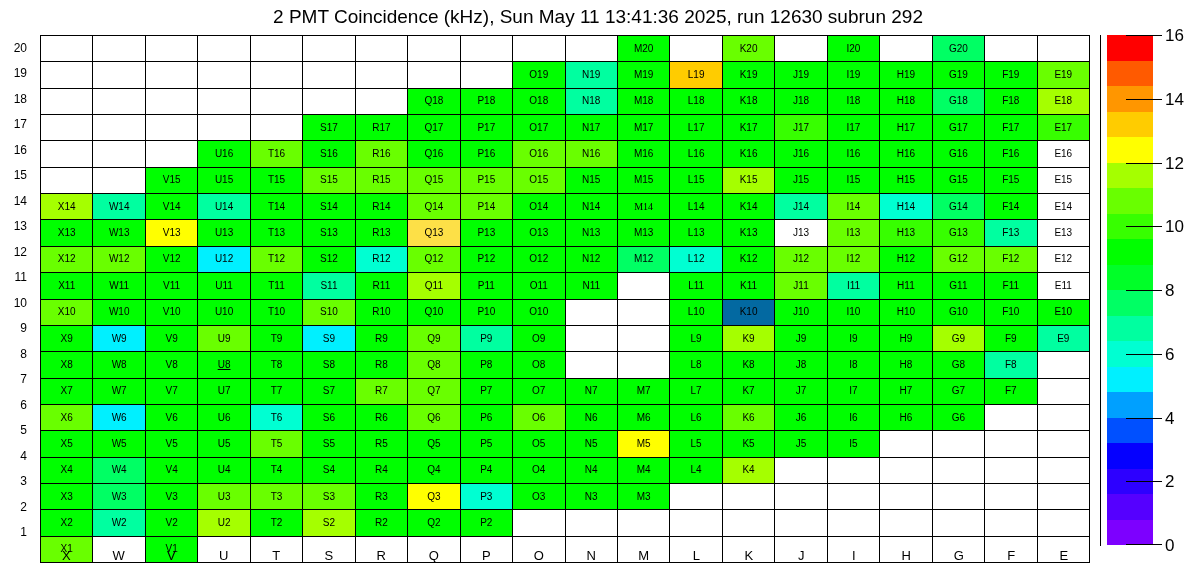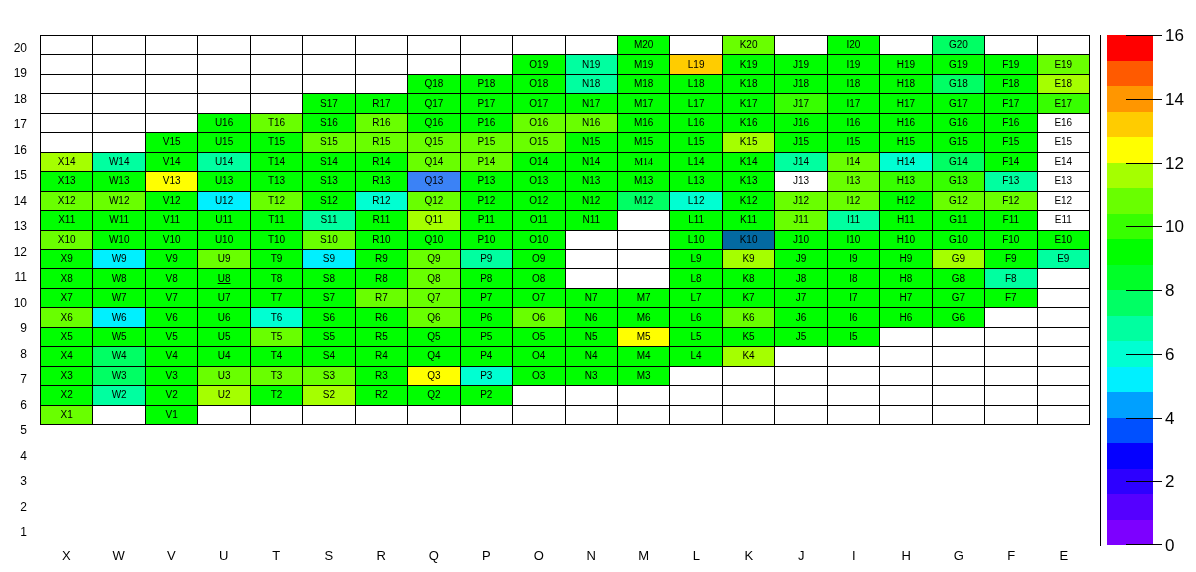--- a/index.html
+++ b/index.html
@@ -1,20 +1,20 @@
 <!DOCTYPE html>
 <html><head>
 <meta charset="utf-8">
 <style>
   html,body{margin:0;padding:0;background:#ffffff;}
   #canvas{position:relative;width:1196px;height:572px;background:#ffffff;
           font-family:"Liberation Sans",sans-serif;color:#000;overflow:hidden;}
   #title{position:absolute;top:6px;left:0;width:1196px;text-align:center;
          font-size:19px;letter-spacing:0px;}
-  #grid{position:absolute;left:40px;top:35px;width:1050px;height:390px;
+  #grid{position:absolute;left:40px;top:35px;width:1050px;height:528px;
         display:grid;grid-template-columns:repeat(20,1fr);grid-template-rows:repeat(20,1fr);
         gap:1px;background:#000;border:1px solid #000;box-sizing:border-box;}
   .cell{background:#ffffff;display:flex;align-items:center;justify-content:center;
         font-size:10px;line-height:10px;overflow:hidden;}
   #ylabels{position:absolute;left:0;top:35px;width:34px;height:510px;
            display:grid;grid-template-rows:repeat(20,1fr);}
   .ylab{display:flex;align-items:center;justify-content:flex-end;
         padding-right:7px;font-size:12px;}
   #xlabels{position:absolute;left:40px;top:548px;width:1050px;height:18px;
            display:grid;grid-template-columns:repeat(20,1fr);}
@@ -23,20 +23,21 @@
   #cbar{position:absolute;left:1107px;top:35px;width:46px;height:510px;
         display:flex;flex-direction:column;}
   .band{flex:1 1 auto;}
   .tickline{position:absolute;width:36px;height:1px;background:#000;left:1126px;}
   .ticklab{position:absolute;left:1165px;width:31px;font-size:17px;line-height:17px;}
 </style>
 </head>
 <body>
 
 <div id="canvas">
+  <div id="title">2 PMT Coincidence (kHz), Sun May 11 13:41:36 2025, run 12630 subrun 292</div>
   <div id="ylabels">
       <div class="ylab">20</div>
       <div class="ylab">19</div>
       <div class="ylab">18</div>
       <div class="ylab">17</div>
       <div class="ylab">16</div>
       <div class="ylab">15</div>
       <div class="ylab">14</div>
       <div class="ylab">13</div>
       <div class="ylab">12</div>
@@ -193,21 +194,21 @@
       <div class="cell" style="background: rgb(0, 255, 100);">G14</div>
       <div class="cell" style="background: rgb(0, 255, 0);">F14</div>
       <div class="cell" style="background: rgb(255, 255, 255);">E14</div>
       <div class="cell" style="background: rgb(0, 255, 0);">X13</div>
       <div class="cell" style="background: rgb(0, 255, 0);">W13</div>
       <div class="cell" style="background: rgb(255, 255, 0);">V13</div>
       <div class="cell" style="background: rgb(0, 255, 0);">U13</div>
       <div class="cell" style="background: rgb(0, 255, 0);">T13</div>
       <div class="cell" style="background: rgb(0, 255, 0);">S13</div>
       <div class="cell" style="background: rgb(0, 255, 0);">R13</div>
-      <div class="cell" style="background: #3b82f6;">Q13</div>
+      <div class="cell" style="background: #fde047;">Q13</div>
       <div class="cell" style="background: rgb(0, 255, 0);">P13</div>
       <div class="cell" style="background: rgb(0, 255, 0);">O13</div>
       <div class="cell" style="background: rgb(0, 255, 0);">N13</div>
       <div class="cell" style="background: rgb(0, 255, 0);">M13</div>
       <div class="cell" style="background: rgb(0, 255, 0);">L13</div>
       <div class="cell" style="background: rgb(0, 255, 0);">K13</div>
       <div class="cell" style="background: rgb(255, 255, 255);">J13</div>
       <div class="cell" style="background: rgb(105, 255, 0);">I13</div>
       <div class="cell" style="background: rgb(55, 255, 0);">H13</div>
       <div class="cell" style="background: rgb(55, 255, 0);">G13</div>

